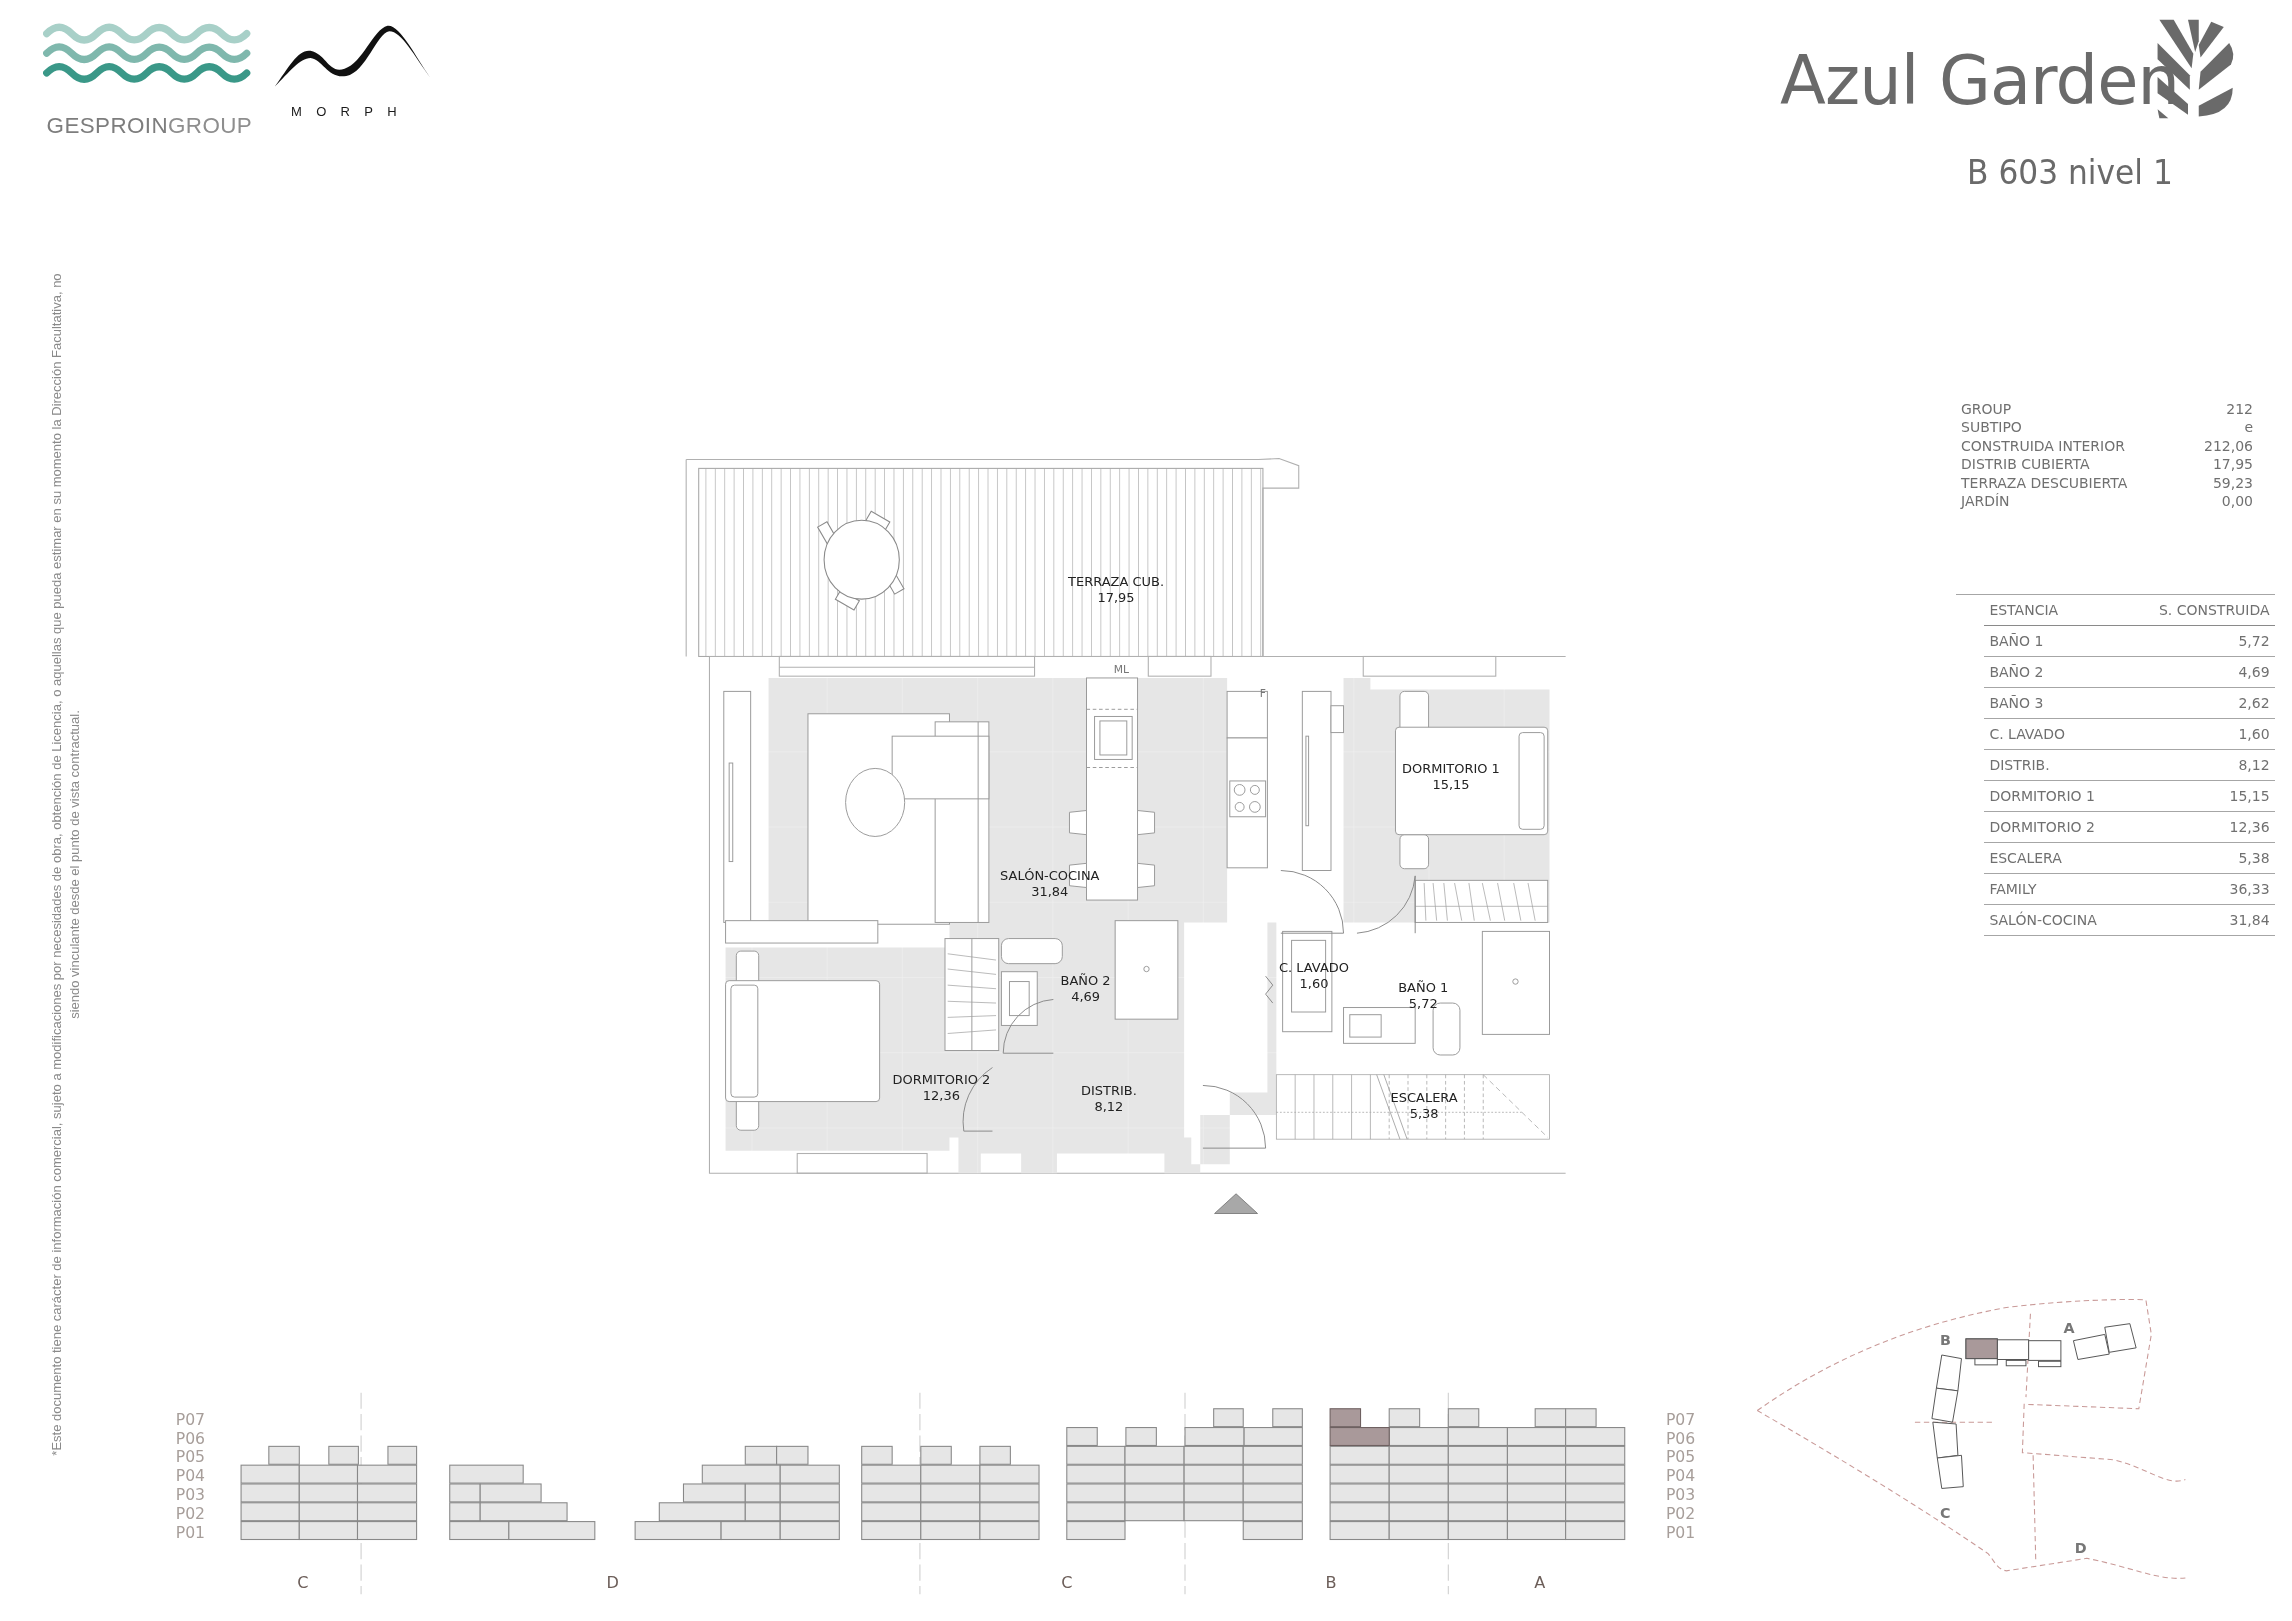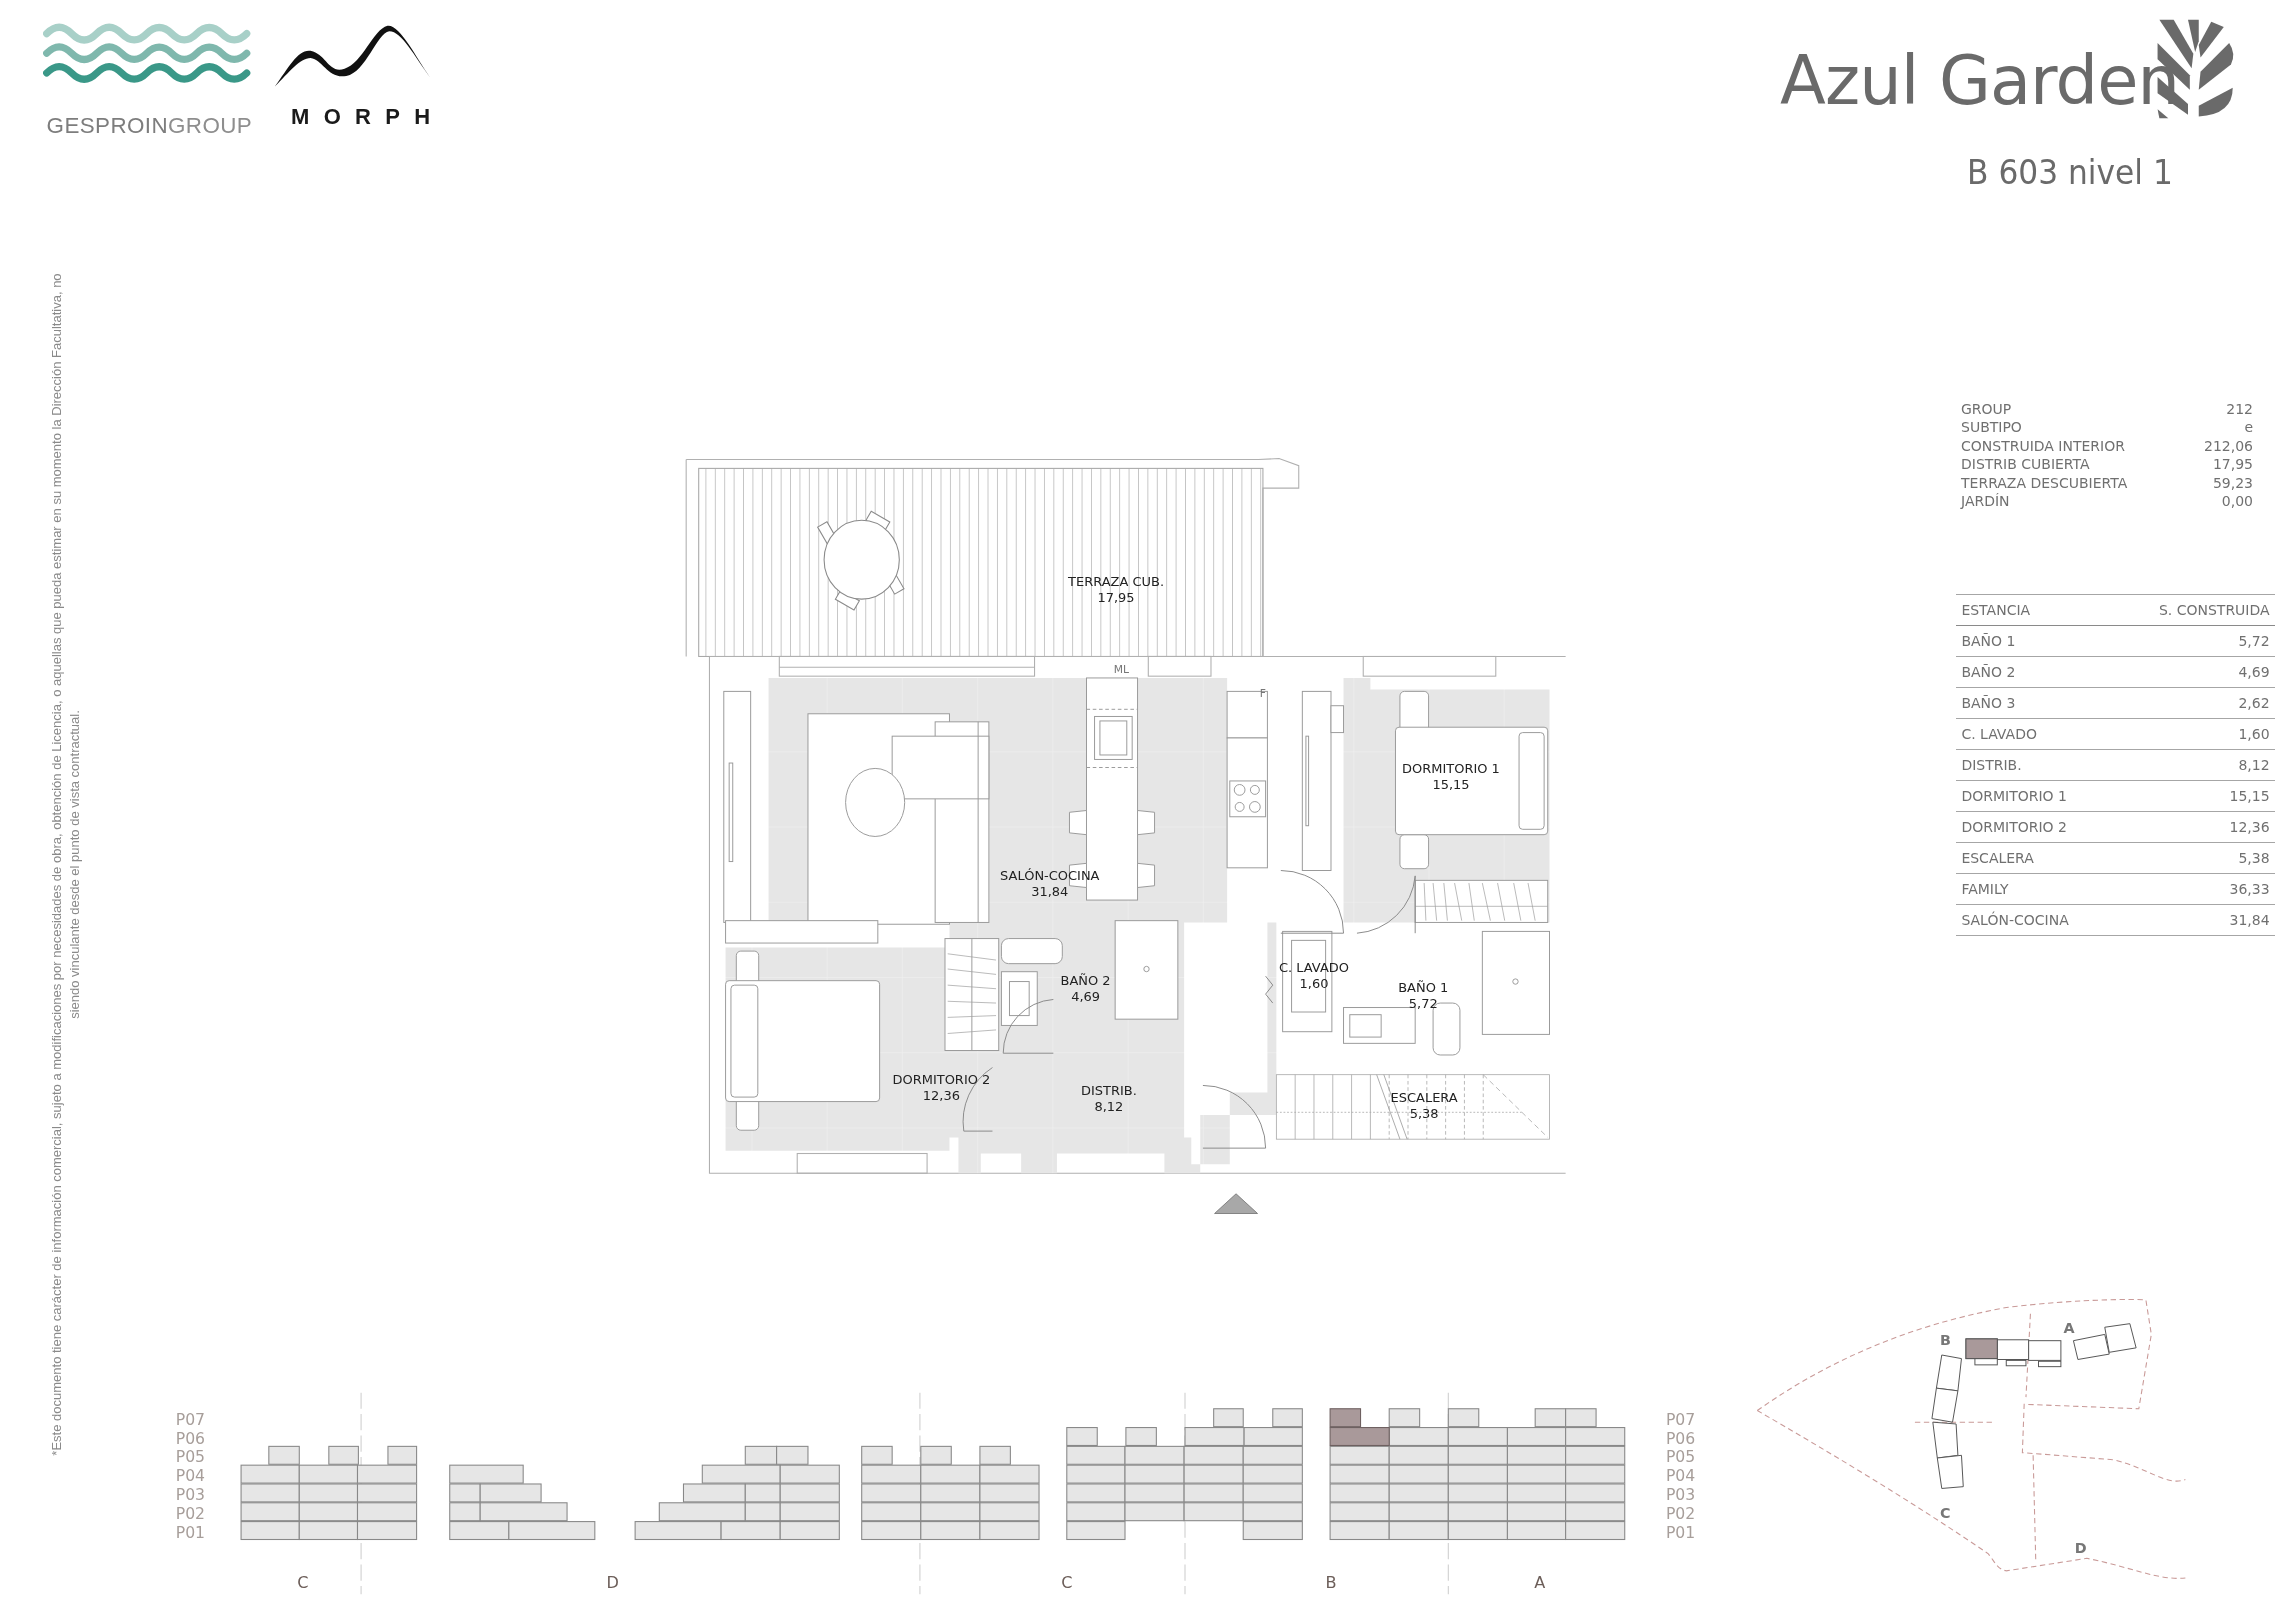--- a/index.html
+++ b/index.html
@@ -1,28 +1,28 @@
 <!DOCTYPE html>
 <html style="font-size:14.3px"><head>
 <meta charset="utf-8">
 <style>
   html,body{margin:0;padding:0;background:#fff;}
   body{width:2293px;height:1621px;position:relative;overflow:hidden;font-family:"DejaVu Sans","Liberation Sans",sans-serif;color:#6d6d6d;}
   .abs{position:absolute;}
   .logo-gesproin-text{font-family:"Liberation Sans",sans-serif;font-size:22.4px;color:#7d7d7d;letter-spacing:0.4px;}
   .logo-gesproin-text b{font-weight:normal;}
-  .logo-morph-text{font-family:"Liberation Sans",sans-serif;font-weight:bold;font-size:22px;color:#1a1a1a;letter-spacing:14.3px;}
+  .logo-morph-text{font-family:"Liberation Sans",sans-serif;font-weight:normal;font-size:13px;color:#1a1a1a;letter-spacing:14.3px;}
   .brand-title{font-family:"DejaVu Sans",sans-serif;font-size:67px;color:#6a6a6a;letter-spacing:-0.9px;white-space:nowrap;}
   .unit-subtitle{font-family:"DejaVu Sans",sans-serif;font-size:34px;color:#6a6a6a;white-space:nowrap;transform:scaleX(0.92);transform-origin:left top;}
   .summary{font-family:"DejaVu Sans",sans-serif;font-size:14px;color:#707070;line-height:18.4px;}
   .summary .row{display:flex;width:322px;}
   .summary .k{width:242px;}
   .summary .v{width:50px;text-align:right;}
   .rooms{width:319px;font-family:"DejaVu Sans",sans-serif;font-size:14px;color:#707070;border-top:1.8px solid #a6a6a6;}
-  .rooms .row{display:flex;justify-content:space-between;height:31px;align-items:center;border-bottom:1.8px solid #a6a6a6;padding:0 5.4px 0 5.4px;box-sizing:border-box;}
+  .rooms .row{display:flex;justify-content:space-between;height:31px;align-items:center;border-bottom:1.8px solid #a6a6a6;padding:0 5.4px 0 5.4px;box-sizing:border-box;margin-left:28px;}
   .rooms .row.head{border-bottom:1.8px solid #8a8a8a;}
   .disclaimer{font-family:"Liberation Sans",sans-serif;font-size:13px;color:#8a8a8a;transform:rotate(-90deg);transform-origin:left top;white-space:nowrap;line-height:18px;text-align:center;}
   .room-label{font-family:"DejaVu Sans",sans-serif;font-size:14.5px;fill:#222;text-anchor:middle;}
   .floor-label{font-family:"DejaVu Sans",sans-serif;font-size:17.5px;fill:#a79e9a;}
   .block-label{font-family:"DejaVu Sans",sans-serif;font-size:18px;fill:#6c5e59;text-anchor:middle;}
   .site-label{font-family:"DejaVu Sans",sans-serif;font-weight:bold;font-size:16px;fill:#777;text-anchor:middle;}
 </style>
 </head>
 <body>
 

